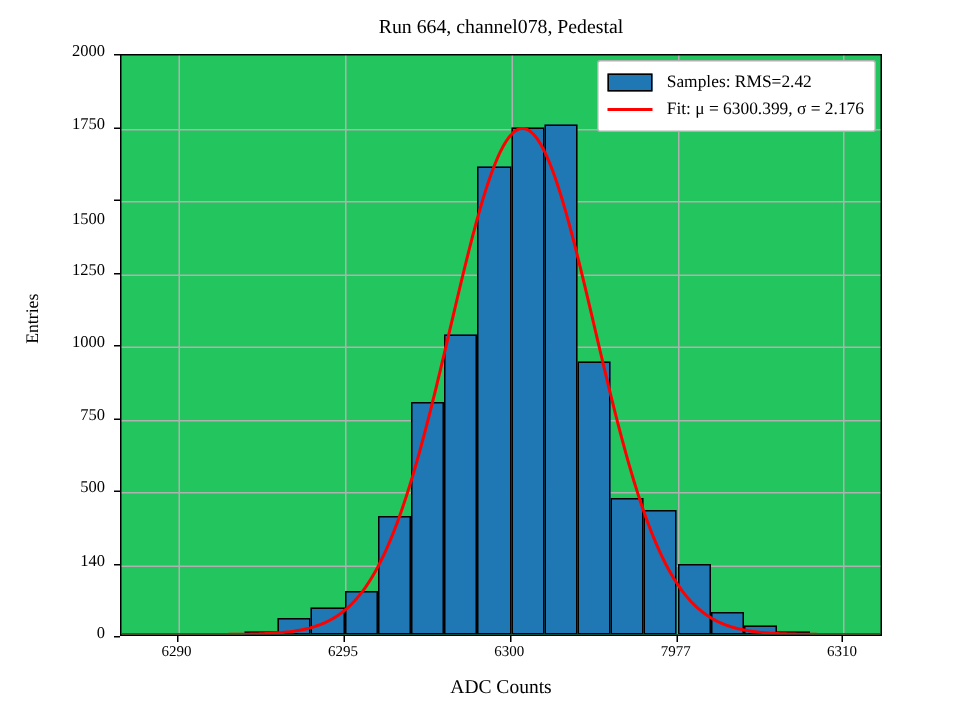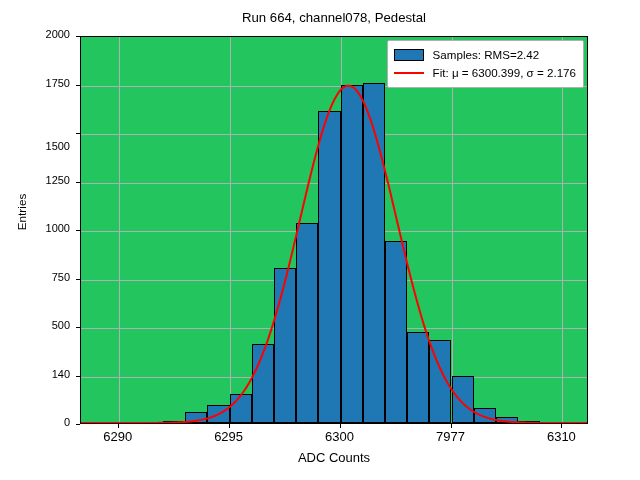--- a/index.html
+++ b/index.html
@@ -5,21 +5,21 @@
   html, body {
     margin: 0;
     padding: 0;
     background: #ffffff;
   }
   #root {
     position: relative;
     width: 640px;
     height: 480px;
     background: #ffffff;
-    font-family: Liberation Sans, sans-serif;
+    font-family: Liberation Serif, serif;
     overflow: hidden;
   }
   
   #plot-area {
     position: absolute;
     left: 80px;
     top: 36px;
     width: 508px;
     height: 388px;
     box-sizing: border-box;
@@ -75,21 +75,21 @@
     position: absolute;
     left: 76px;
     width: 4px;
     height: 1px;
     background: #000000;
   }
   .xtick-label {
     position: absolute;
     top: 429px;
     text-align: center;
-    font-size: 13px;
+    font-size: 10px;
     color: #000000;
     white-space: nowrap;
   }
   .xtick-mark {
     position: absolute;
     top: 424px;
     width: 1px;
     height: 4px;
     background: #000000;
   }

